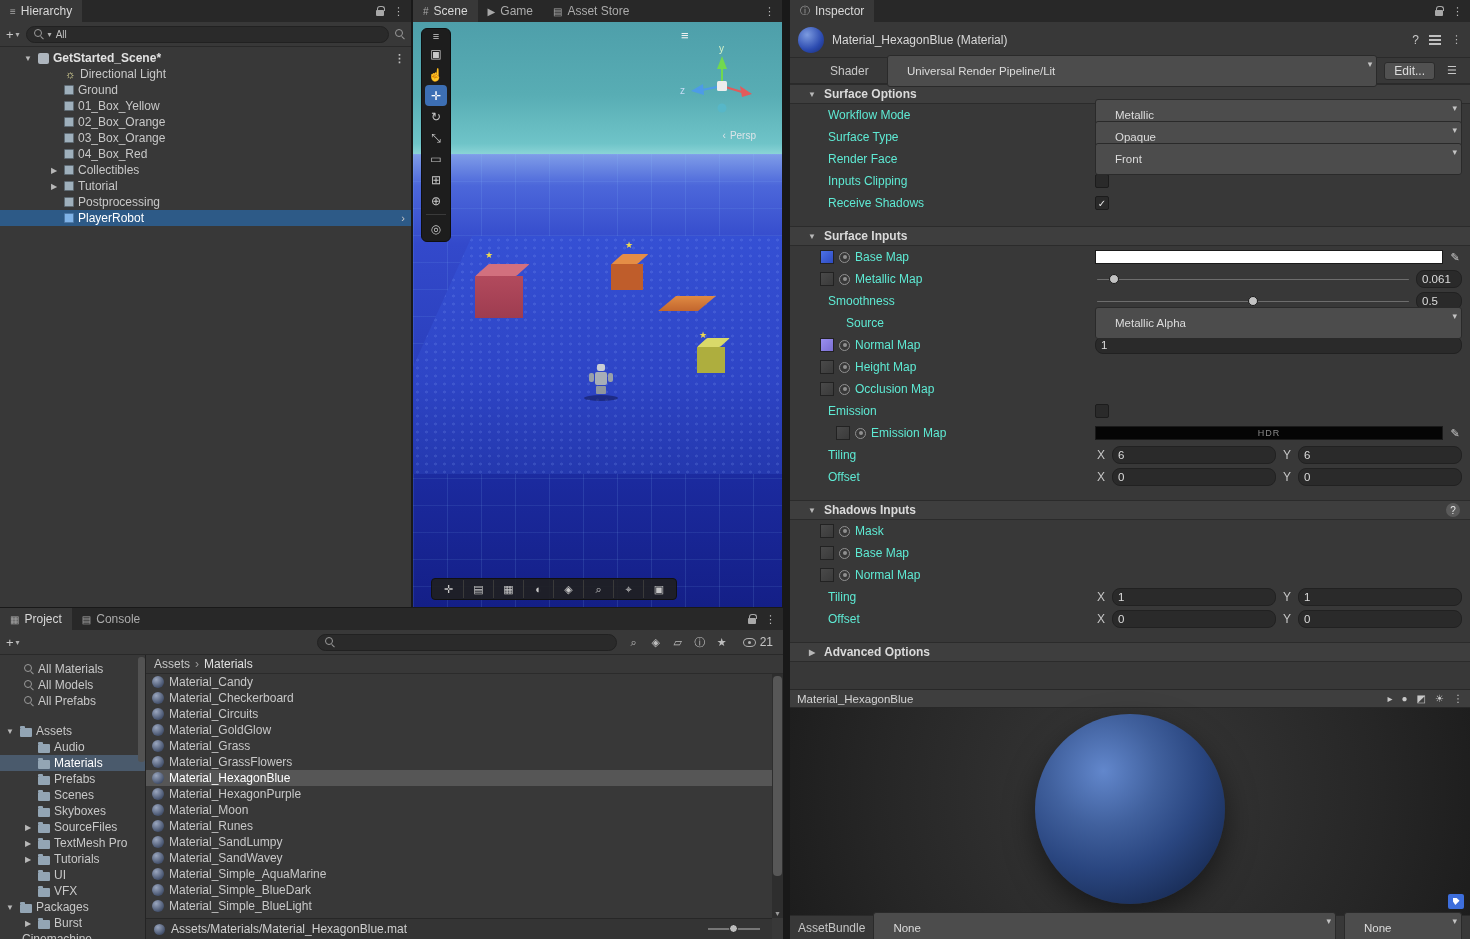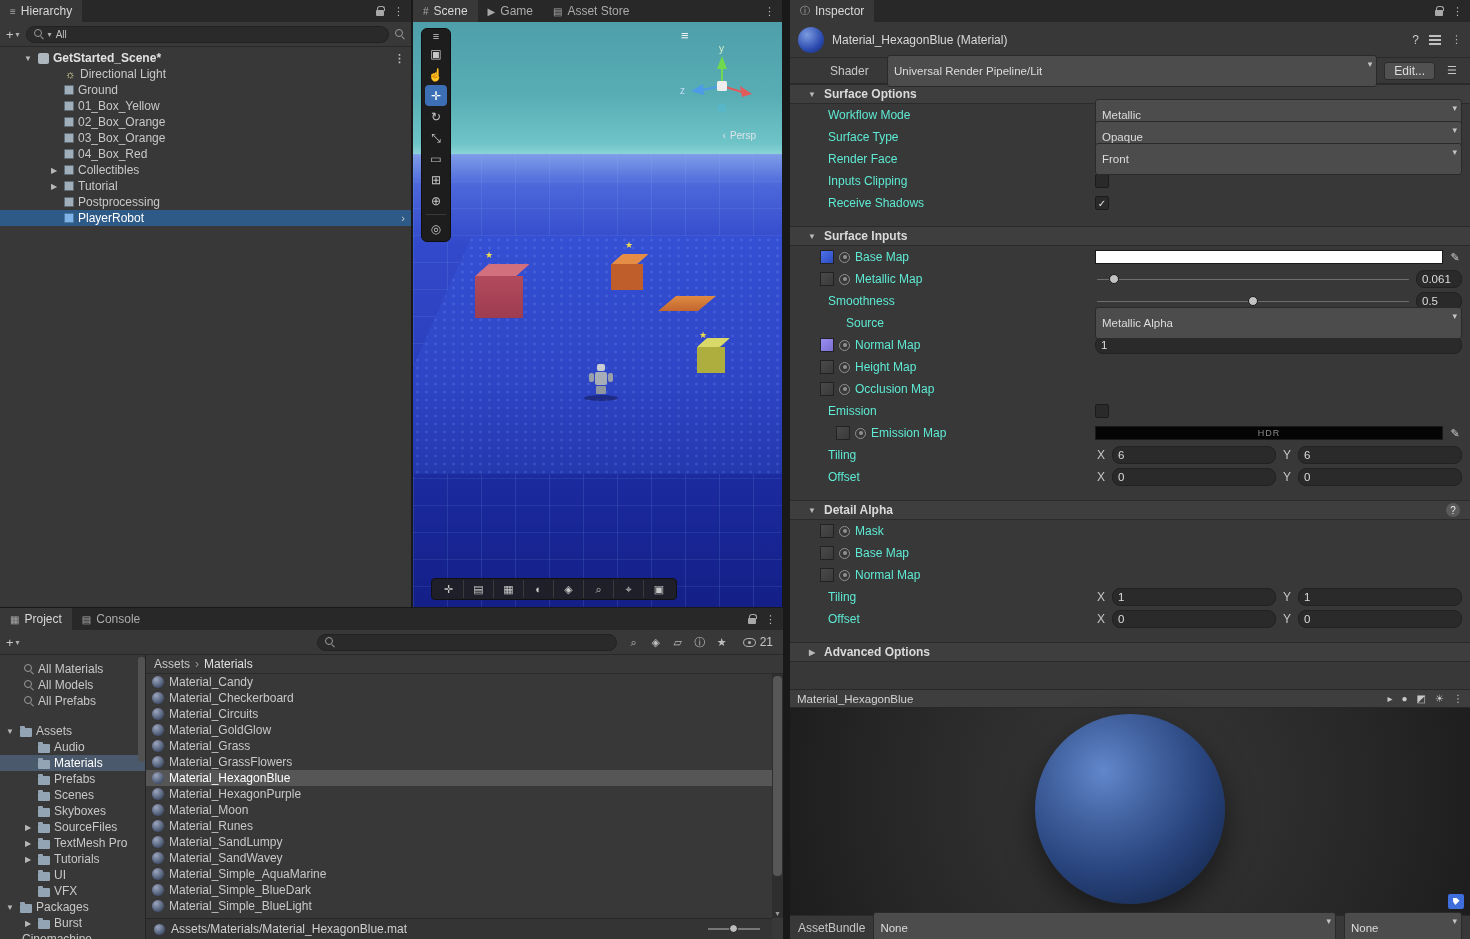--- a/index.html
+++ b/index.html
@@ -117,21 +117,21 @@
 .prow{height:22px;display:flex;align-items:center;padding-right:8px}
 .plabel{width:305px;flex-shrink:0;padding-left:38px;display:flex;align-items:center;gap:5px;color:#5eead4}
 .plabel.map{padding-left:30px}
 .plabel.map2{padding-left:46px}
 .pctrl{flex:1;display:flex;align-items:center;gap:5px;min-width:0}
 .texslot{width:14px;height:14px;background:linear-gradient(135deg,#4A4A4A,#3A3A3A);border:1px solid #222;flex-shrink:0}
 .texslot.blue{background:linear-gradient(135deg,#4C71E8,#2E4BC0)}
 .texslot.purple{background:linear-gradient(135deg,#9A8FF0,#7A6ED2)}
 .objpick{width:11px;height:11px;border-radius:50%;border:1px solid #909090;position:relative;flex-shrink:0}
 .objpick::after{content:"";position:absolute;left:2.5px;top:2.5px;width:4px;height:4px;border-radius:50%;background:#909090}
-.dd{position:relative;flex:1;height:32px;background:#4C4C4C;border:1px solid #2A2A2A;border-radius:3px;display:flex;align-items:center;padding:0 16px 0 6px;color:#DCDCDC;font-size:11.5px;white-space:nowrap;overflow:hidden}
+.dd{position:relative;flex:1;height:32px;background:#4C4C4C;border:1px solid #2A2A2A;border-radius:3px;display:flex;align-items:center;padding:0 16px 0 19px;color:#DCDCDC;font-size:11.5px;white-space:nowrap;overflow:hidden}
 .dd::after{content:"▾";position:absolute;right:4px;top:3px;font-size:9px;color:#C4C4C4}
 .nf{height:18px;background:#2A2A2A;border:1px solid #212121;border-radius:8px;display:flex;align-items:center;padding:0 5px;color:#DCDCDC;font-size:11.5px}
 .nf.val{width:46px;flex:none}
 .nf.ax{flex:1}
 .cb{width:14px;height:14px;background:#2A2A2A;border:1px solid #1C1C1C;border-radius:2px;display:flex;align-items:center;justify-content:center;color:#E6E6E6;font-size:10px;flex:none}
 .cb.checked::before{content:"✓"}
 .slider{flex:1;height:14px;position:relative}
 .slider .track{position:absolute;left:2px;right:2px;top:6.5px;height:1.5px;background:#999;opacity:.55;border-radius:1px}
 .slider .thumb{position:absolute;top:2px;margin-left:-5px;width:10px;height:10px;background:#C2C2C2;border:1px solid #1A1A1A;border-radius:50%}
 .axl{width:10px;color:#C6C6C6;flex:none;margin-left:2px}
@@ -616,21 +616,21 @@
       <span class="axl">X</span>
         <div class="nf ax">0</div>
       <span class="axl">Y</span>
         <div class="nf ax">0</div>
     </div>
     </div>
 
   <div class="gap12"></div>
   <div class="sechead">
     <span class="fold open"></span>
-    <span>Detail Alpha</span>
+    <span>Shadows Inputs</span>
     <span class="help-circle"></span>
   </div>
   <div class="prow">
     <div class="plabel map">
         <span class="texslot"></span>
         <span class="objpick"></span>
         <span>Mask</span>
       </div>
     <div class="pctrl"></div>
     </div>

